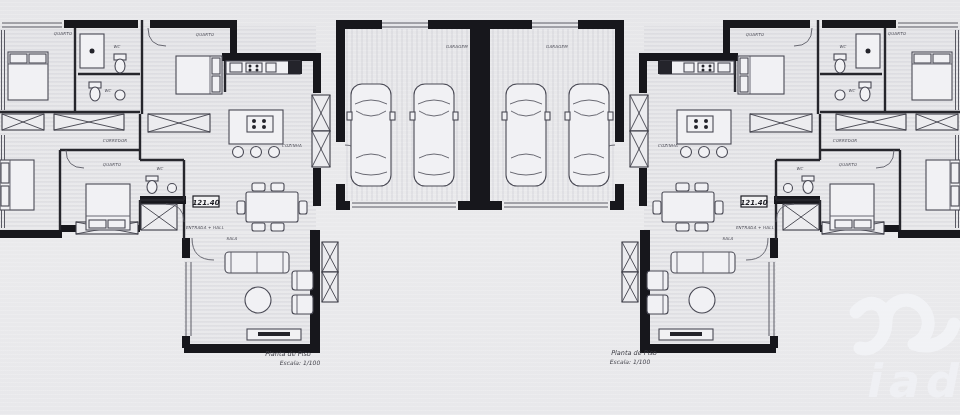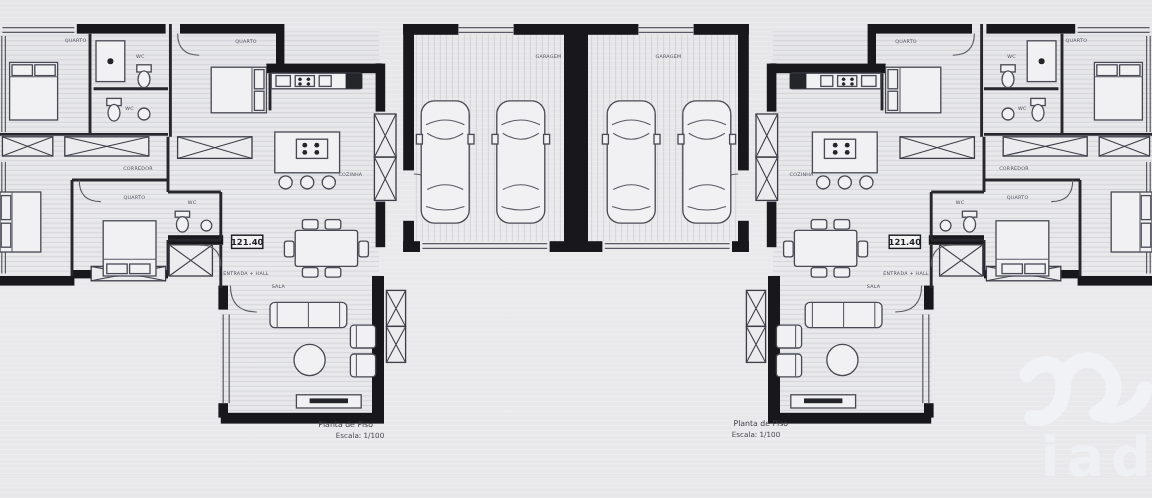--- a/index.html
+++ b/index.html
@@ -2,20 +2,21 @@
 <html><head>
 <meta charset="utf-8">
 <style>
   html,body{margin:0;padding:0;background:#d8d8da;}
   .stage{
     position:relative;width:960px;height:415px;overflow:hidden;
     background:
       repeating-linear-gradient(0deg, rgba(255,255,255,.16) 0 1px, rgba(0,0,0,0) 1px 4px),
       linear-gradient(180deg,#e6e6e9 0%,#eaeaec 55%,#e8e8eb 100%);
     font-family:"DejaVu Sans", sans-serif;
+    font-style:italic;
   }
   svg{position:absolute;inset:0;display:block;}
   .w{fill:#17171c;}
   .tw{stroke:#26262c;stroke-width:2.4;fill:none;}
   .win{stroke:#5a5a64;stroke-width:1;fill:none;}
   .fx{stroke:#4a4a55;stroke-width:1.1;fill:#f1f1f4;}
   .fxd{fill:#24242b;stroke:none;}
   .door{stroke:#5a5a64;stroke-width:.9;fill:none;}
   .xb rect{stroke:#3e3e48;stroke-width:1.1;fill:#ececef;}
   .xb path{stroke:#3e3e48;stroke-width:.9;fill:none;}

